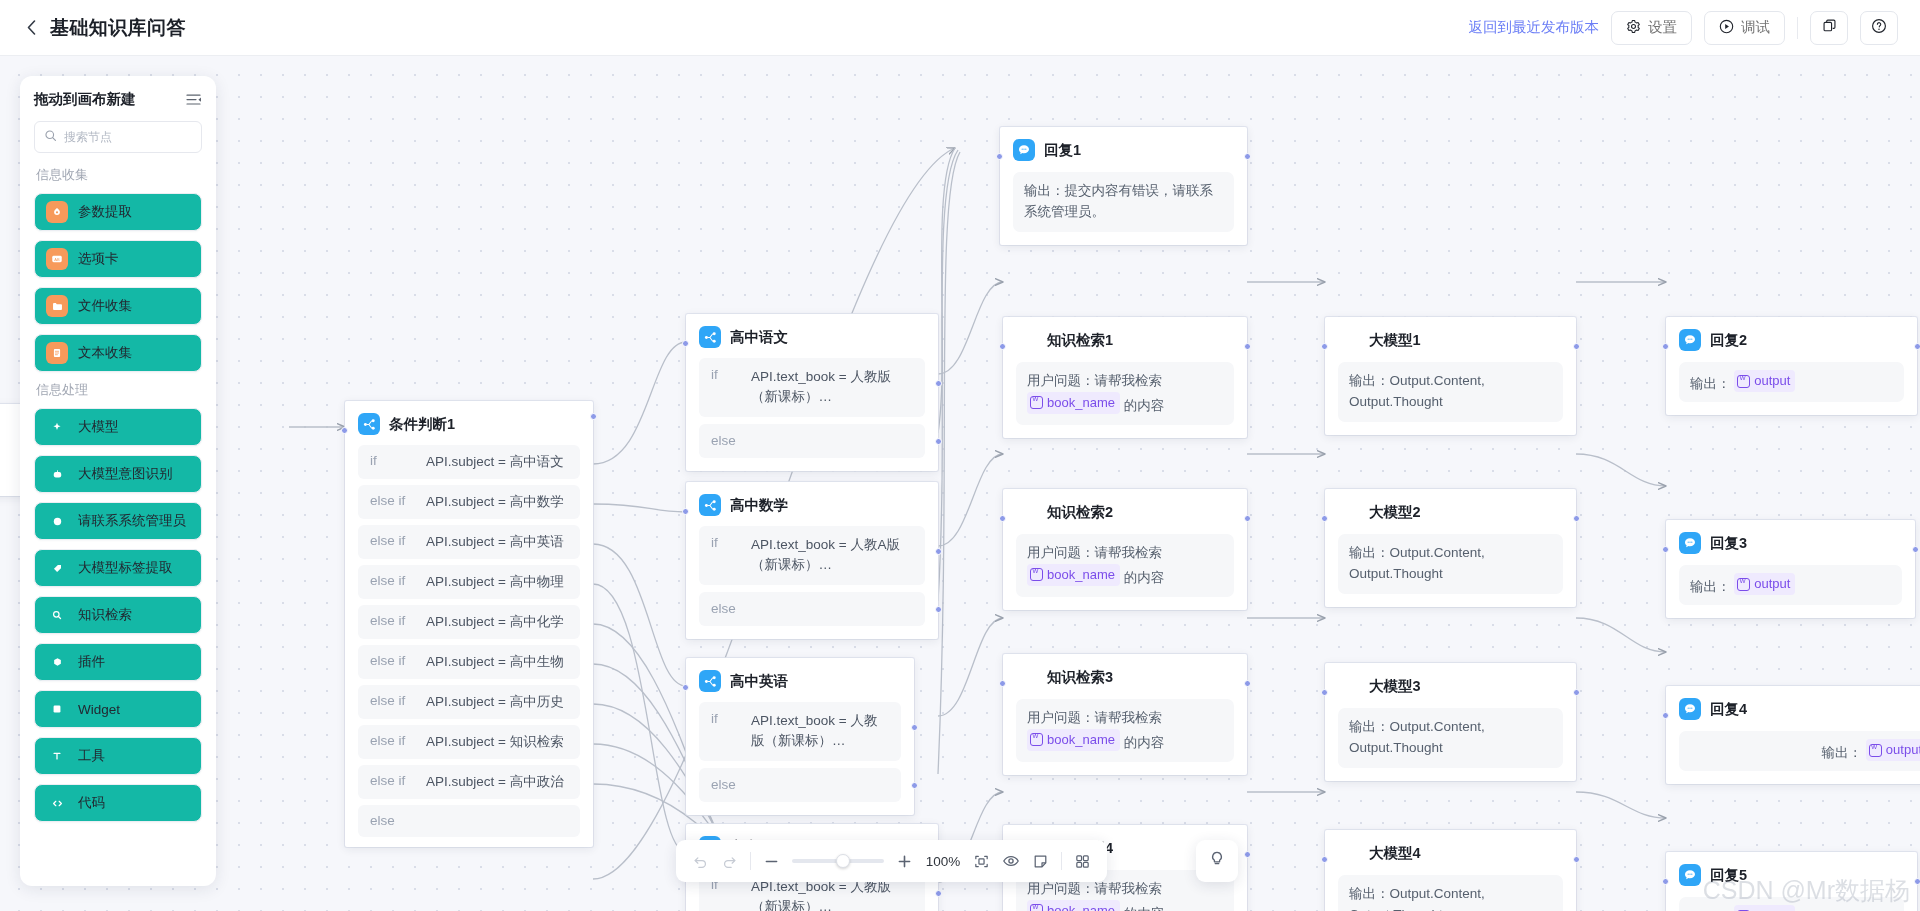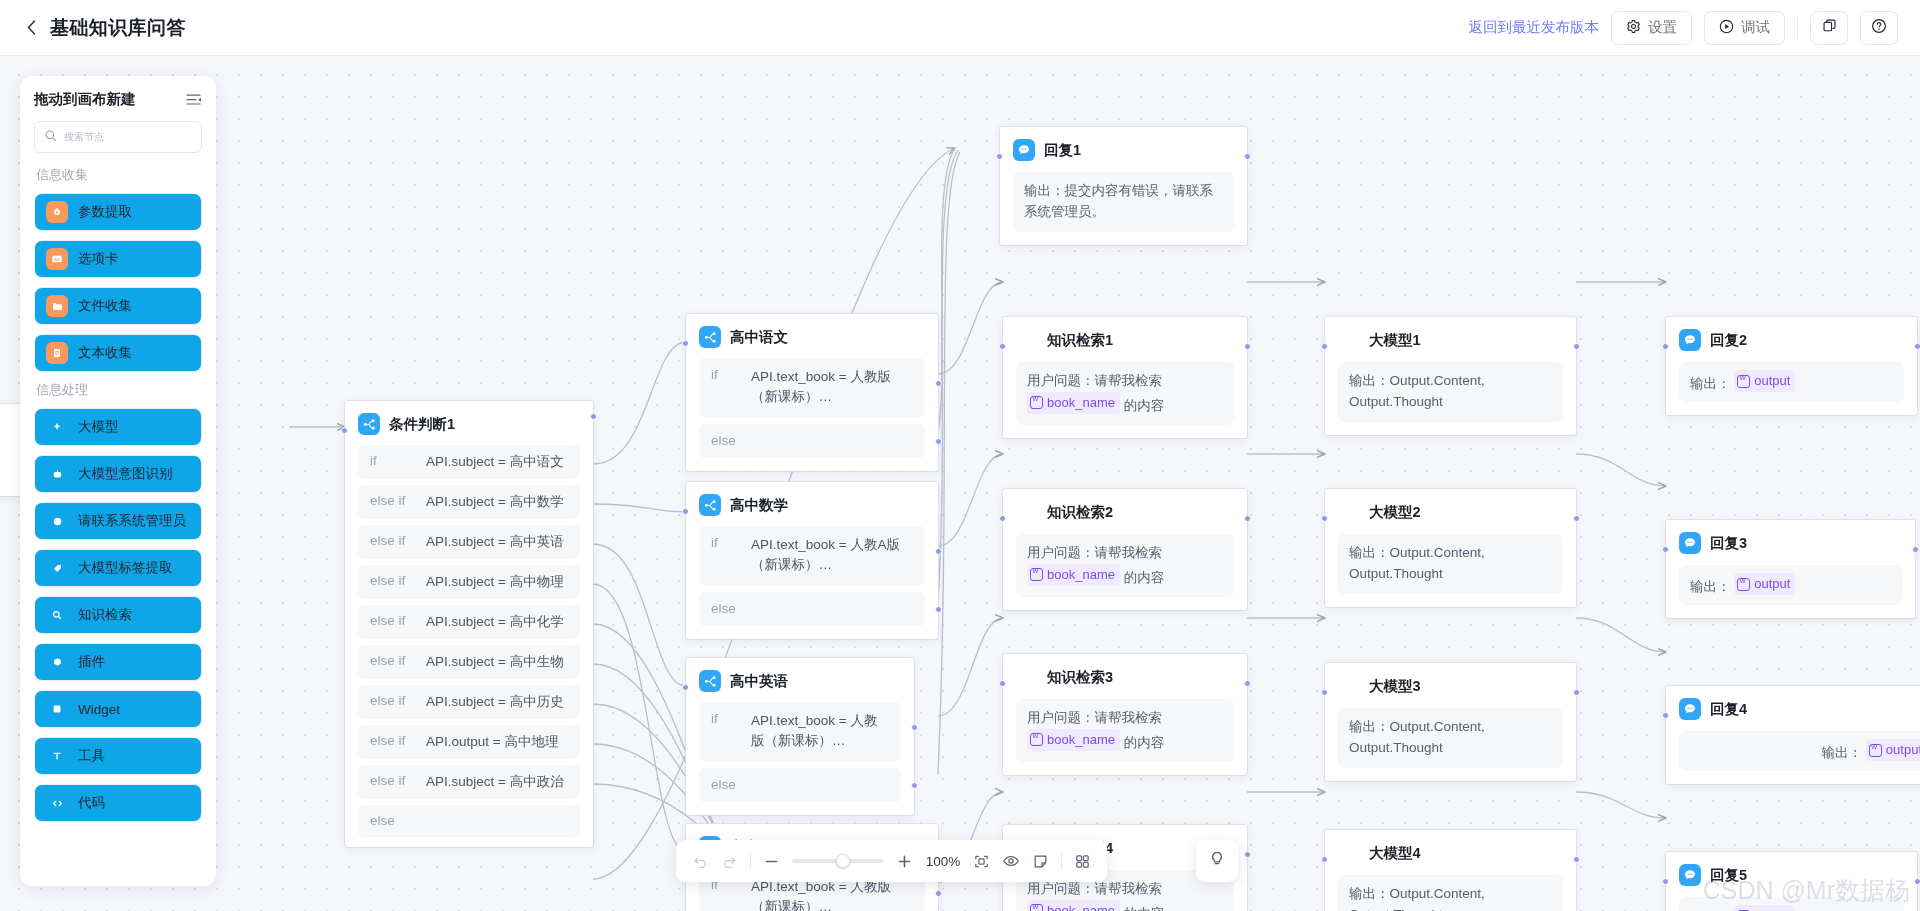--- a/index.html
+++ b/index.html
@@ -127,30 +127,30 @@
     display: flex; align-items: center; justify-content: space-between;
     font-size: 14.5px; font-weight: 600; color: #1d2129; margin-bottom: 12px;
   }
   .collapse-ico { width: 16px; height: 14px; cursor: pointer; }
   .search-box {
     height: 32px; border: 1px solid #e6e8ee; border-radius: 6px;
     display: flex; align-items: center; gap: 7px; padding: 0 9px;
     margin-bottom: 13px;
   }
   .search-box input {
-    border: 0; outline: 0; font-size: 10px; color: #30353d;
+    border: 0; outline: 0; font-size: 12px; color: #30353d;
     background: transparent; width: 100%;
-    font-family: Liberation Mono, monospace;
+    font-family: Liberation Serif, serif;
   }
   .search-box input::placeholder { color: #b3b9c4; }
   .group-label { font-size: 13px; color: #a0a6b2; margin: 8px 0 9px 2px; }
   .nitem {
     height: 38px; border: 1px solid #eceef3; border-radius: 8px;
     display: flex; align-items: center; gap: 10px; padding: 0 11px;
-    margin-bottom: 9px; background: #0ea5e9; cursor: pointer;
+    margin-bottom: 9px; background: #14b8a6; cursor: pointer;
     box-shadow: 0 1px 2px rgba(30,40,70,.04);
   }
   .nitem-ico {
     width: 22px; height: 22px; border-radius: 6px; flex: 0 0 auto;
     display: flex; align-items: center; justify-content: center; color: #fff;
   }
   .ico-orange { background: #f79a5b; }
   .ico-violet { background: #8a63f; }
   .nitem-label { font-size: 13.5px; color: #222831; }
 
@@ -339,21 +339,21 @@
         <span class="cond-expr">API.subject = 高中生物</span>
         <span class="port r" style="top:12px;"></span>
       </div>
       <div class="cond-row">
         <span class="cond-kw">else if</span>
         <span class="cond-expr">API.subject = 高中历史</span>
         <span class="port r" style="top:12px;"></span>
       </div>
       <div class="cond-row">
         <span class="cond-kw">else if</span>
-        <span class="cond-expr">API.output = 高中地理</span>
+        <span class="cond-expr">API.subject = 知识检索</span>
         <span class="port r" style="top:12px;"></span>
       </div>
       <div class="cond-row">
         <span class="cond-kw">else if</span>
         <span class="cond-expr">API.subject = 高中政治</span>
         <span class="port r" style="top:12px;"></span>
       </div>
       <div class="cond-row else-row">
         <span class="cond-kw">else</span>
         <span class="port r" style="top:12px;"></span>

